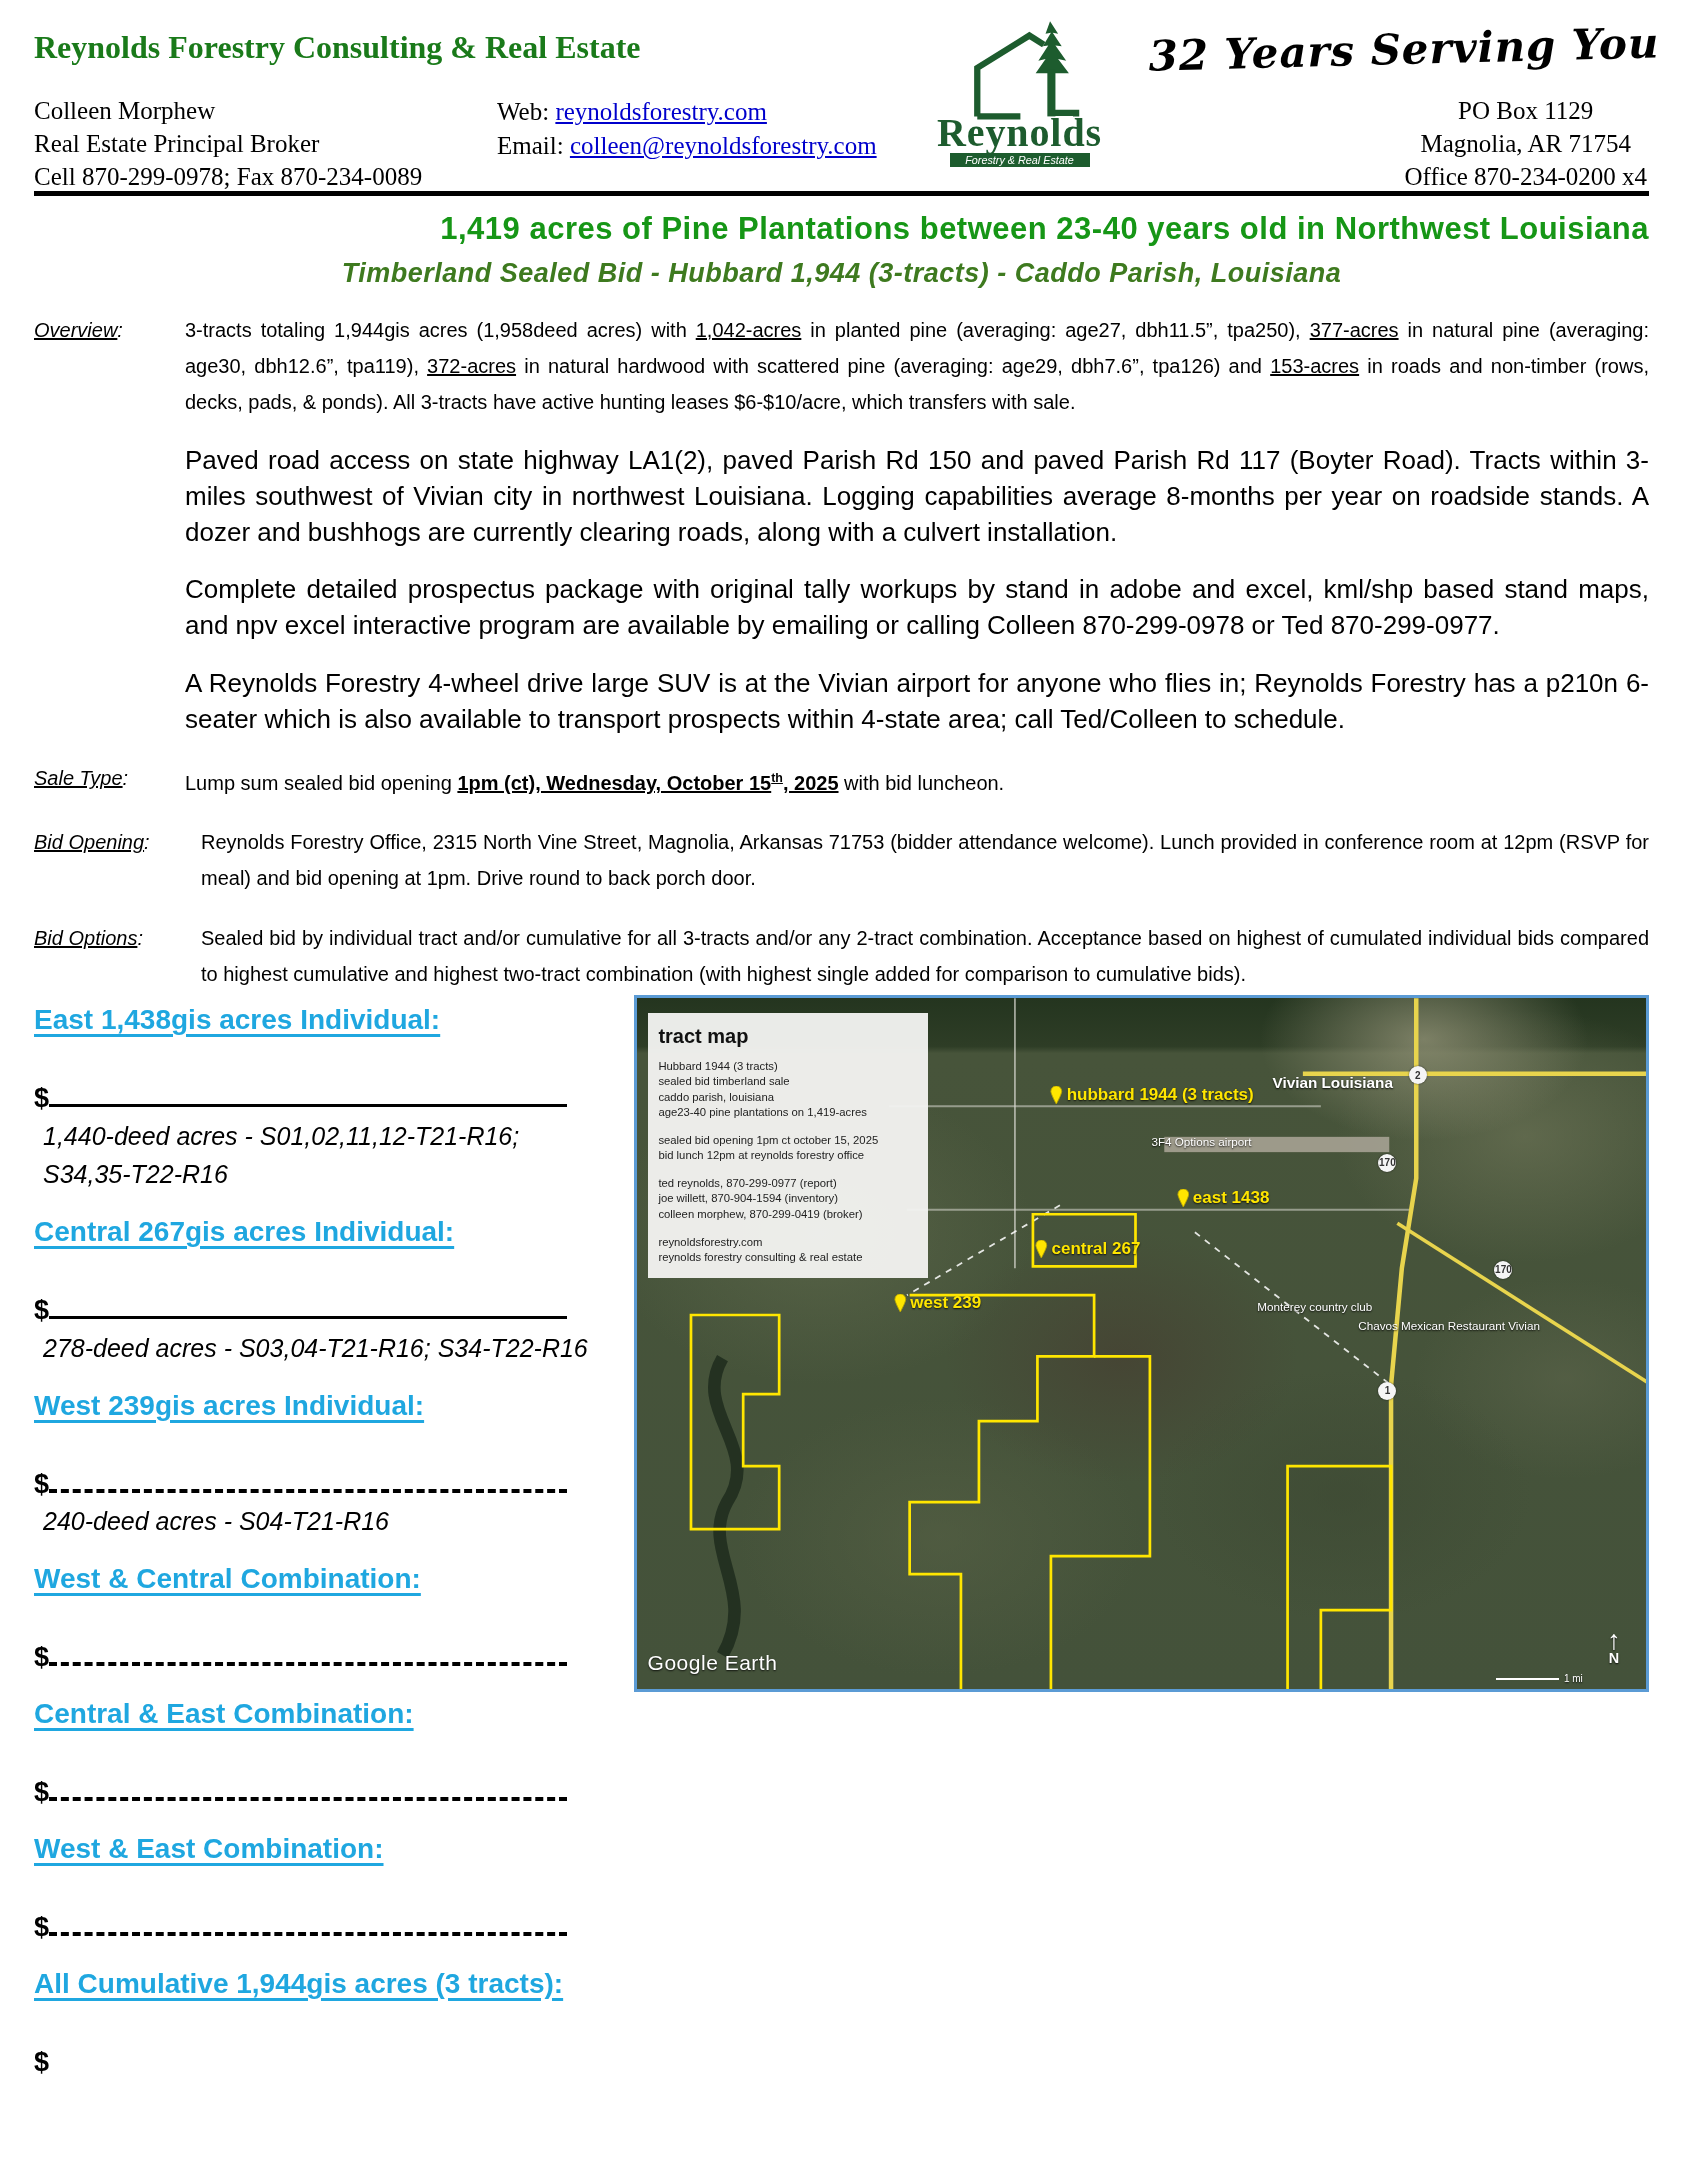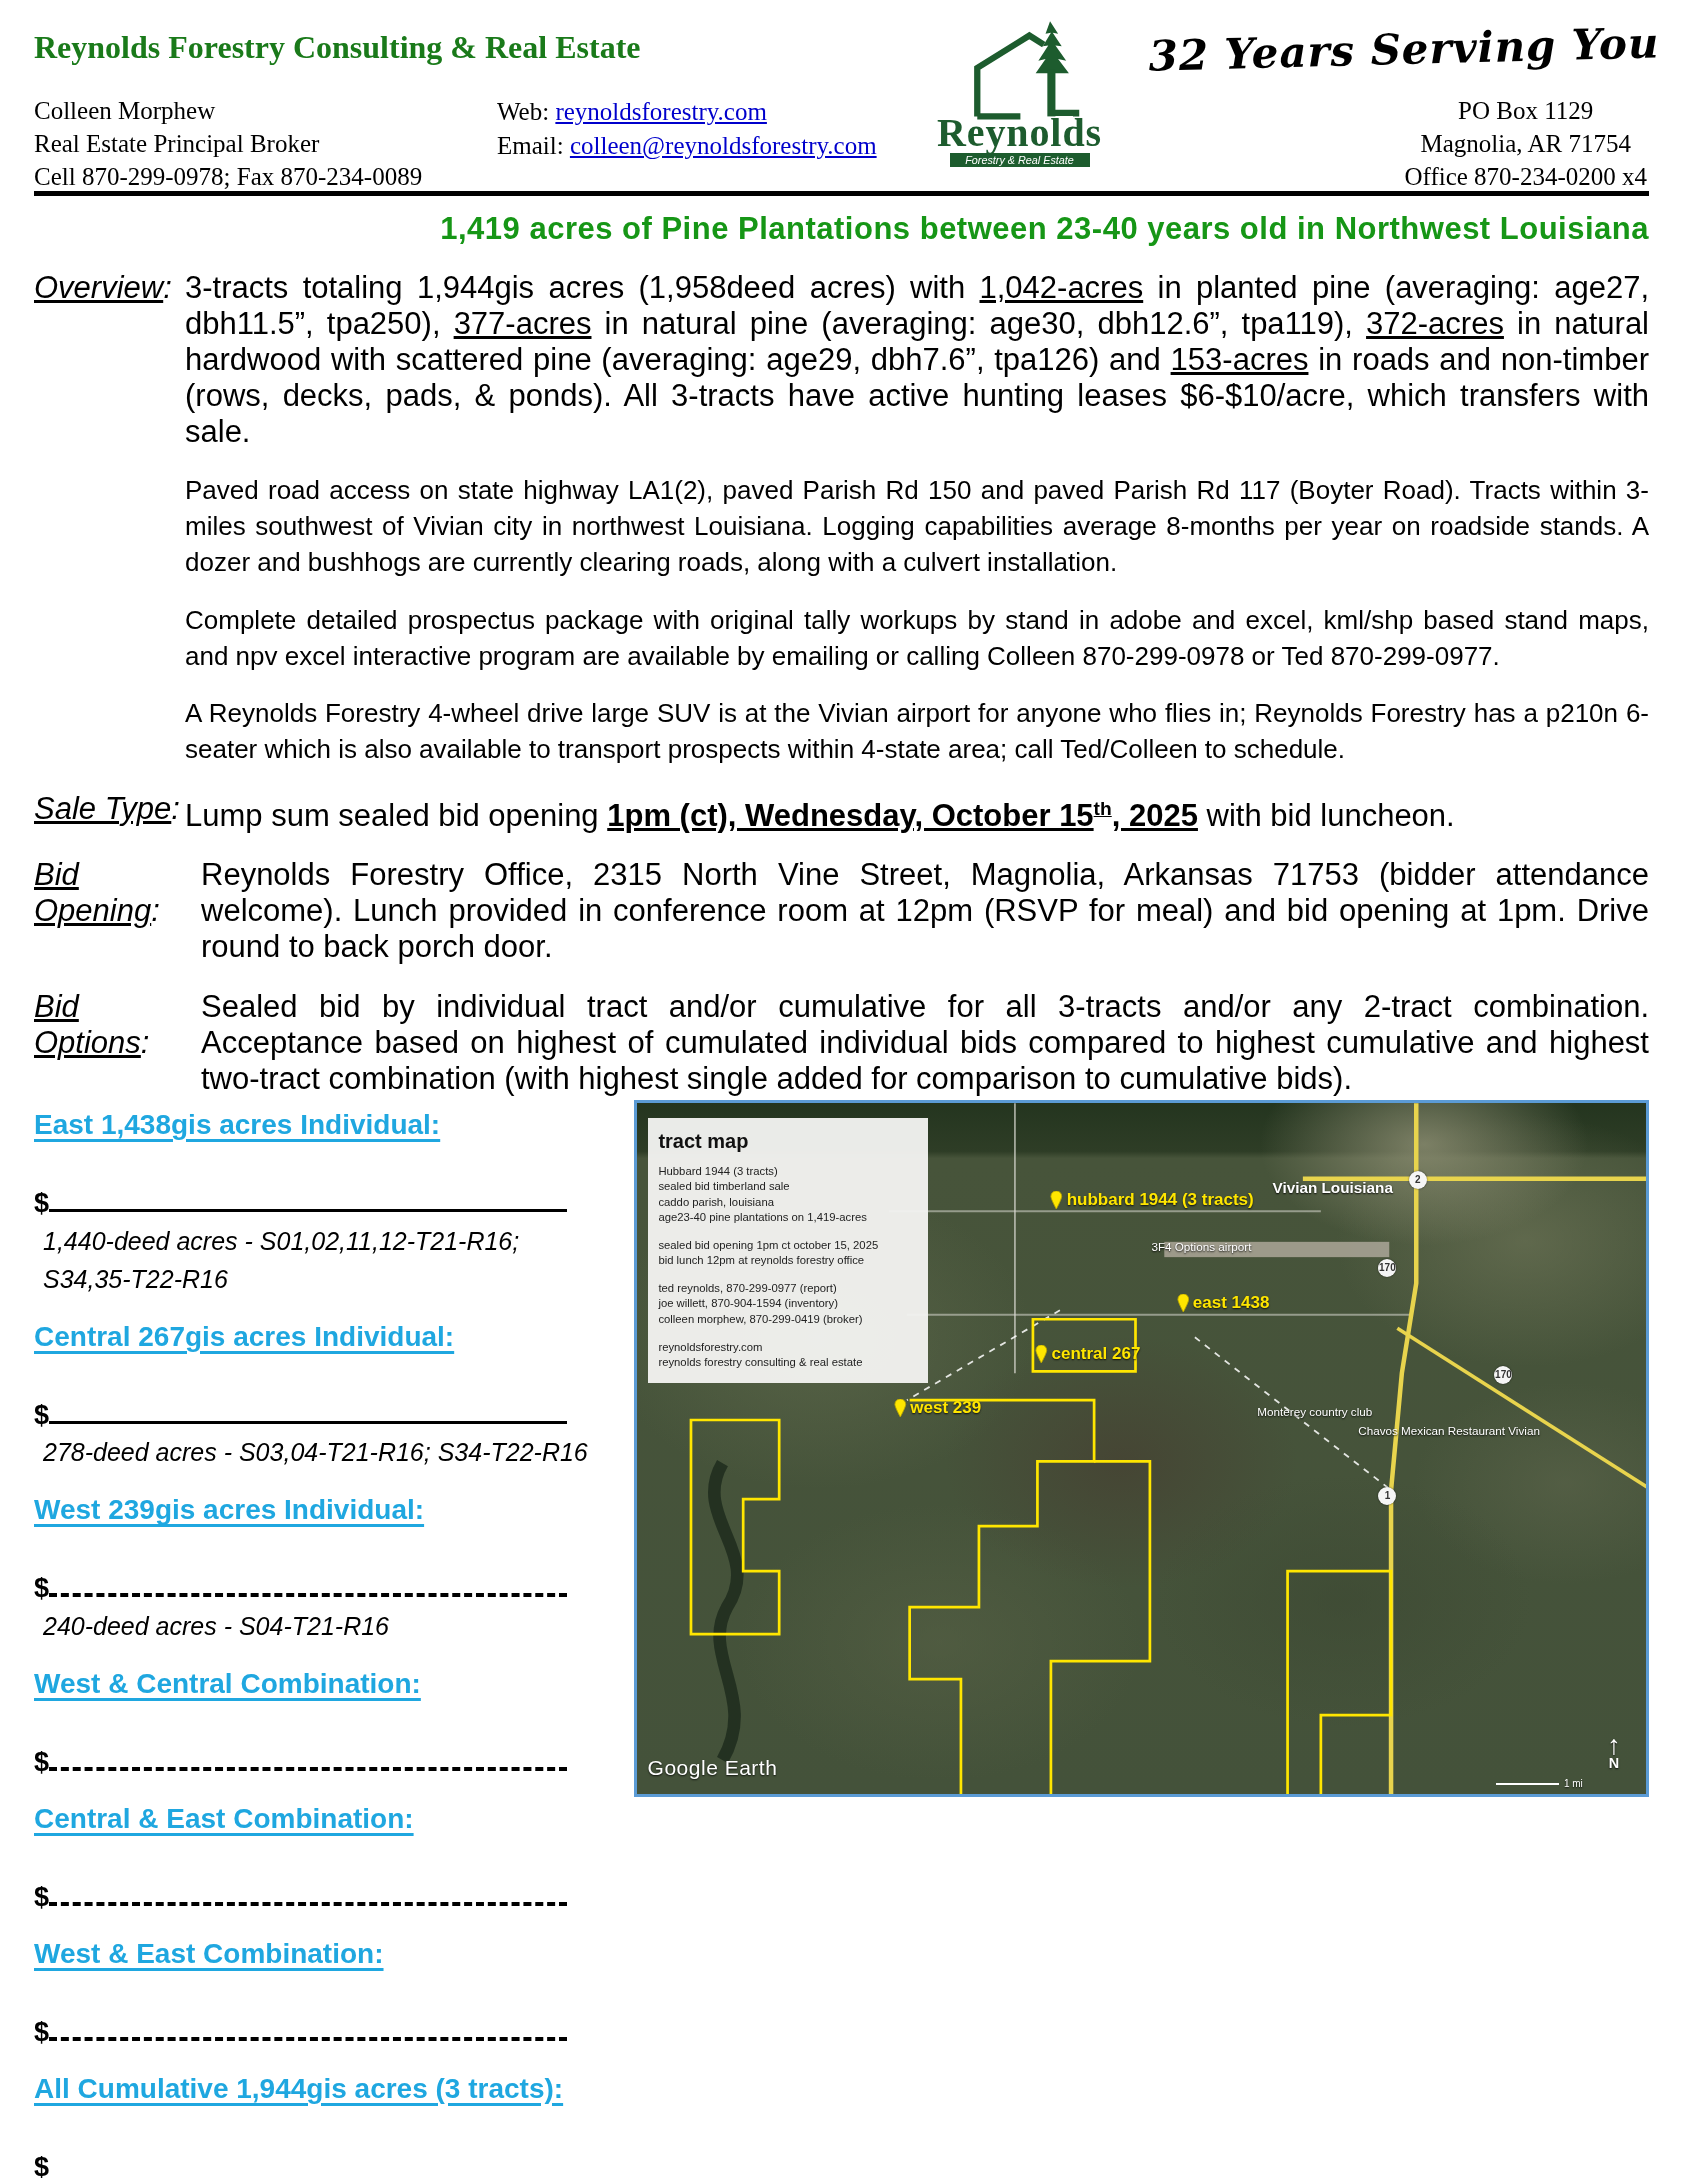--- a/index.html
+++ b/index.html
@@ -31,21 +31,21 @@
     font-family:"Liberation Serif", serif; font-size:25px; line-height:33px; }
   .header-rule { position:absolute; top:191px; left:34px; right:34px; height:5.4px; background:#000; }
 
   
   .main { position:absolute; top:211px; left:34px; right:34px; }
   .doc-title { text-align:right; font-size:31px; font-weight:bold; color:#169616;
     letter-spacing:0.5px; }
   .doc-subtitle { text-align:center; font-size:27px; font-weight:bold; font-style:italic;
     color:#3e7a1f; margin-top:10.8px; letter-spacing:0.5px; }
 
-  .section { display:flex; margin-top:23.4px; font-size:31px; line-height:36px; }
+  .section { display:flex; margin-top:23.4px; font-size:20px; line-height:36px; }
   .section .label { width:151px; flex-shrink:0; font-style:italic; }
   .section .label u { text-decoration:underline; }
   .section .body { flex:1; text-align:justify; }
   .para-indent { margin-left:151px; margin-top:21.6px; font-size:26px; line-height:36px; text-align:justify; }
   .u { text-decoration:underline; }
   .bu { font-weight:bold; text-decoration:underline; }
   sup { font-size:0.62em; vertical-align:super; }
 
   .bids-label { margin-top:12.6px; font-size:26px; font-style:italic; }
 
@@ -139,20 +139,21 @@
 <div class="address-block">
   <div>PO Box 1129</div>
   <div>Magnolia, AR  71754</div>
   <div>Office 870-234-0200 x4</div>
 </div>
 
 <div class="header-rule"></div>
 
 <div class="main">
   <div class="doc-title">1,419 acres of Pine Plantations between 23-40 years old in Northwest Louisiana</div>
+  <div class="doc-subtitle">Timberland Sealed Bid   -   Hubbard 1,944 (3-tracts)  -   Caddo Parish, Louisiana</div>
 
   <div class="section">
     <div class="label"><u>Overview</u><span>:</span></div>
     <div class="body">
       <span>3-tracts totaling 1,944gis acres (1,958deed acres) with </span><span class="u">1,042-acres</span><span> in planted pine (averaging: age27, dbh11.5”, tpa250), </span><span class="u">377-acres</span><span> in natural pine (averaging: age30, dbh12.6”, tpa119), </span><span class="u">372-acres</span><span> in natural hardwood with scattered pine (averaging: age29, dbh7.6”, tpa126) and </span><span class="u">153-acres</span><span> in roads and non-timber (rows, decks, pads, &amp; ponds). All 3-tracts have active hunting leases $6-$10/acre, which transfers with sale.</span>
     </div>
   </div>
   <div class="para-indent">Paved road access on state highway LA1(2), paved Parish Rd 150 and paved Parish Rd 117 (Boyter Road). Tracts within 3-miles southwest of Vivian city in northwest Louisiana. Logging capabilities average 8-months per year on roadside stands. A dozer and bushhogs are currently clearing roads, along with a culvert installation.</div>
   <div class="para-indent">Complete detailed prospectus package with original tally workups by stand in adobe and excel, kml/shp based stand maps, and npv excel interactive program are available by emailing or calling Colleen 870-299-0978 or Ted 870-299-0977.</div>
   <div class="para-indent">A Reynolds Forestry 4-wheel drive large SUV is at the Vivian airport for anyone who flies in; Reynolds Forestry has a p210n 6-seater which is also available to transport prospects within 4-state area; call Ted/Colleen to schedule.</div>

